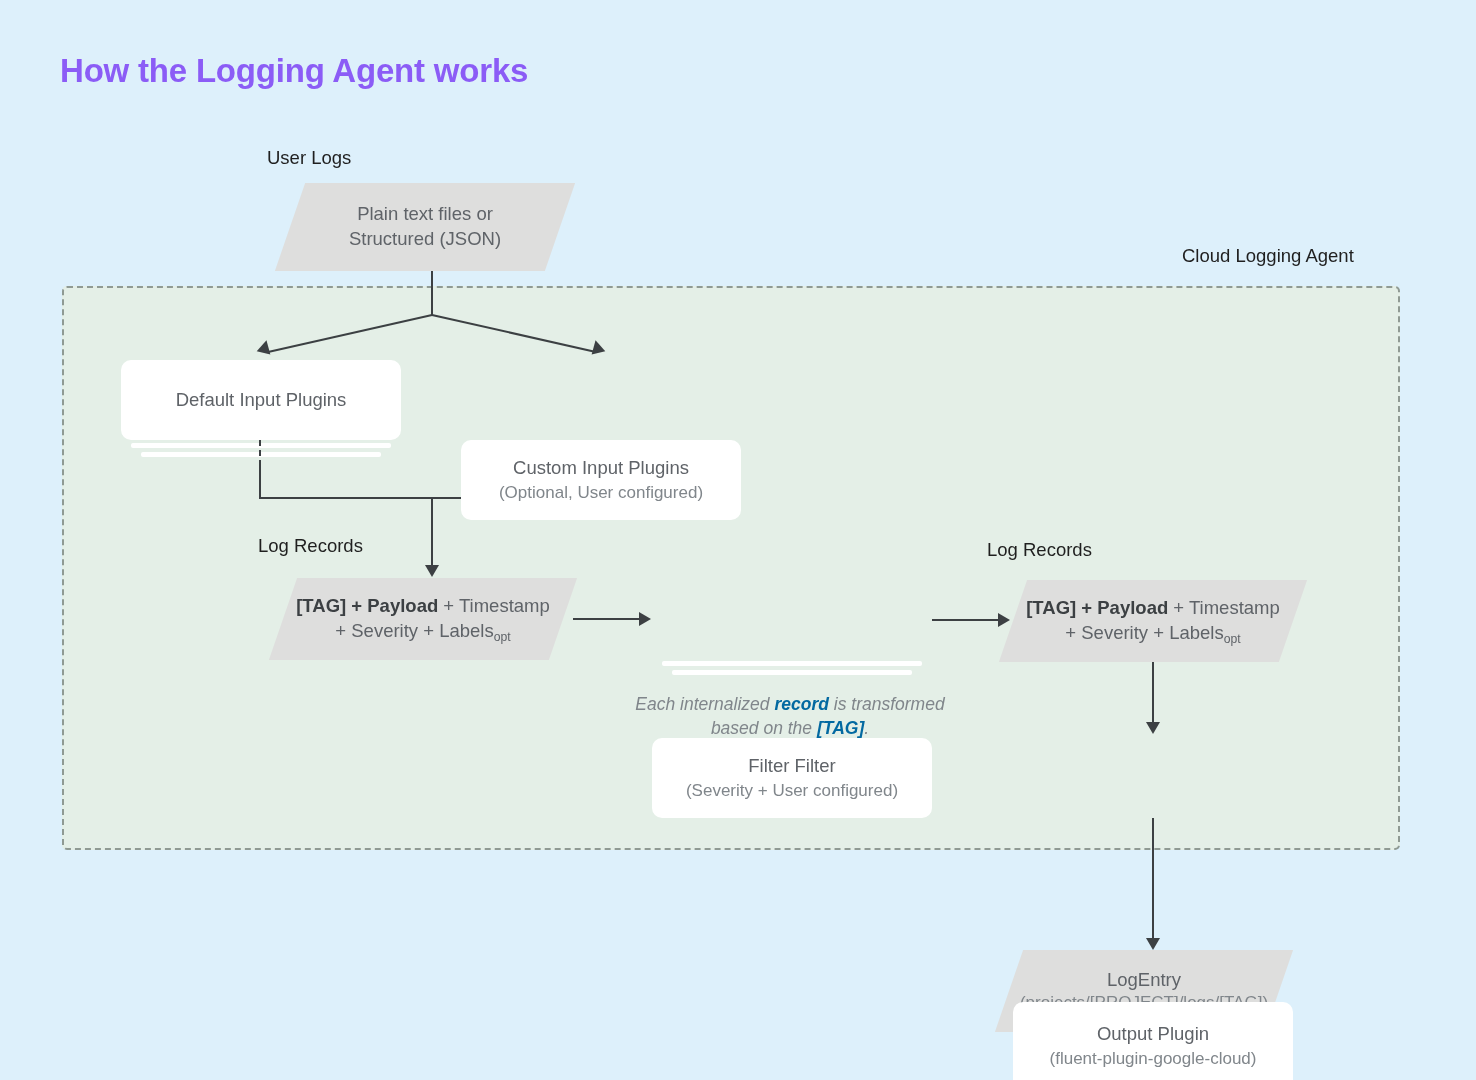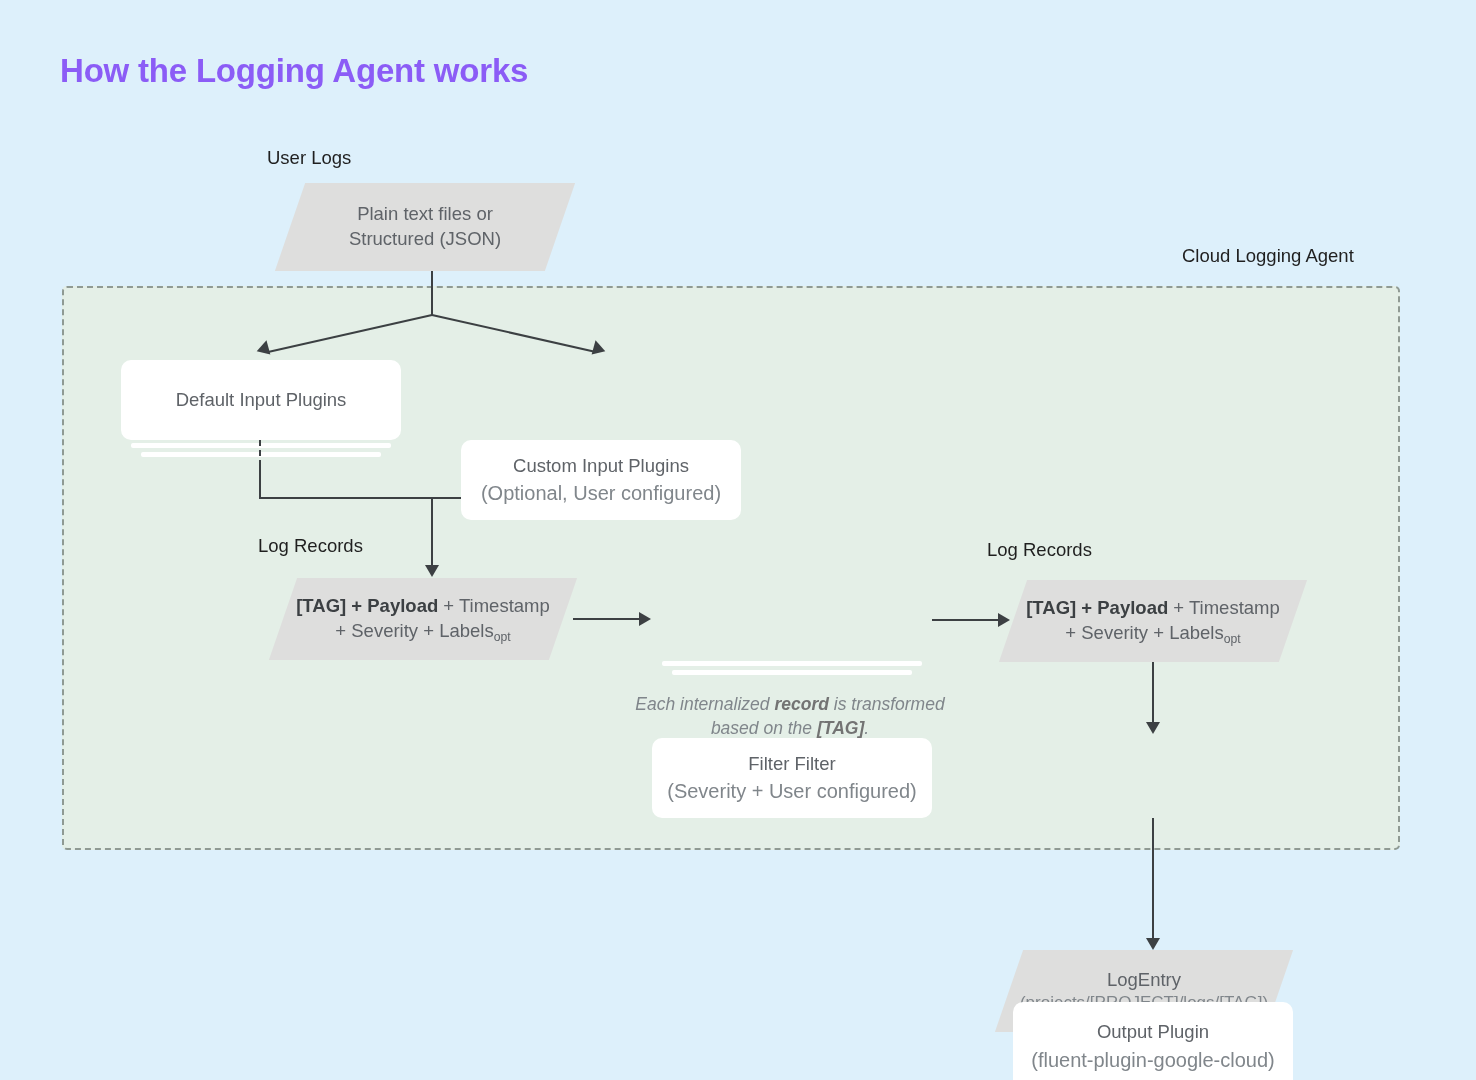--- a/index.html
+++ b/index.html
@@ -88,21 +88,21 @@
     display: flex;
     flex-direction: column;
     align-items: center;
     justify-content: center;
     text-align: center;
     box-sizing: border-box;
     position: relative;
     z-index: 3;
   }
   .card-title { font-size: 18.5px; color: #5f6368; line-height: 1.3; white-space: nowrap; }
-  .card-sub   { font-size: 20px; color: #80868b; line-height: 1.3; white-space: nowrap; margin-top: 2px; }
+  .card-sub   { font-size: 17px; color: #80868b; line-height: 1.3; white-space: nowrap; margin-top: 2px; }
   .sheet { background: #ffffff; height: 5px; border-radius: 2px; }
 
   
   .vline { background: #3c4043; width: 2px; }
   .hline { background: #3c4043; height: 2px; }
   .vline-dash {
     width: 0; border-left: 2px dashed #3c4043;
   }
   .diag { background: #3c4043; height: 2px; transform-origin: left center; }
 
@@ -124,21 +124,21 @@
   #note-transform {
     left: 630px;
     top: 693px;
     width: 320px;
     text-align: center;
     font-style: italic;
     font-size: 17.5px;
     line-height: 1.35;
     color: #80868b;
   }
-  #note-transform b { font-weight: bold; color: #737373; }
+  #note-transform b { font-weight: bold; color: #0369a1; }
 </style>
 </head>
 <body>
 
 <div id="canvas">
 
   <div class="abs" id="page-title">How the Logging Agent works</div>
 
   <div class="abs" id="agent-box"></div>
 

